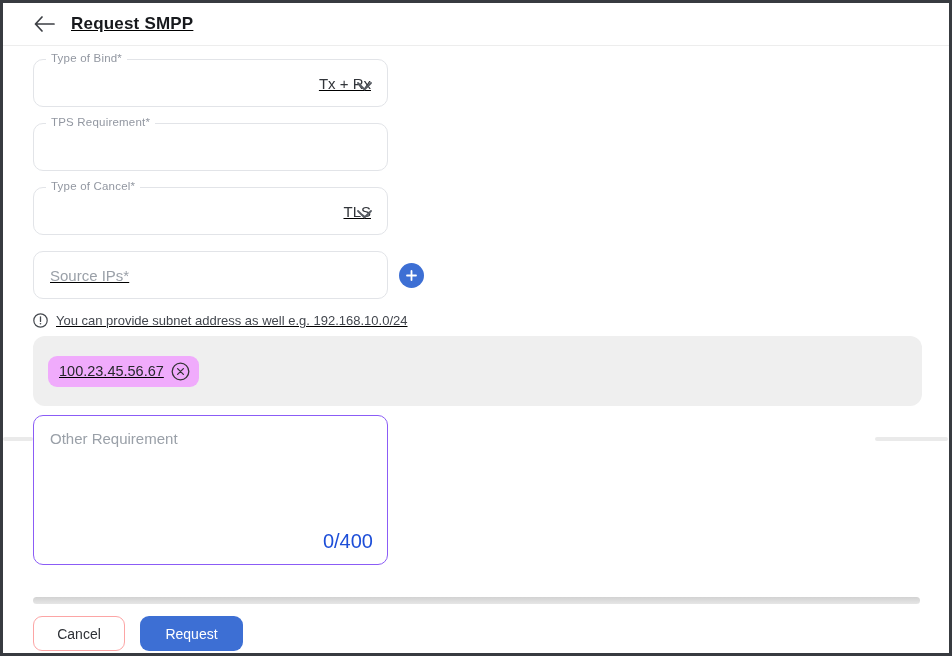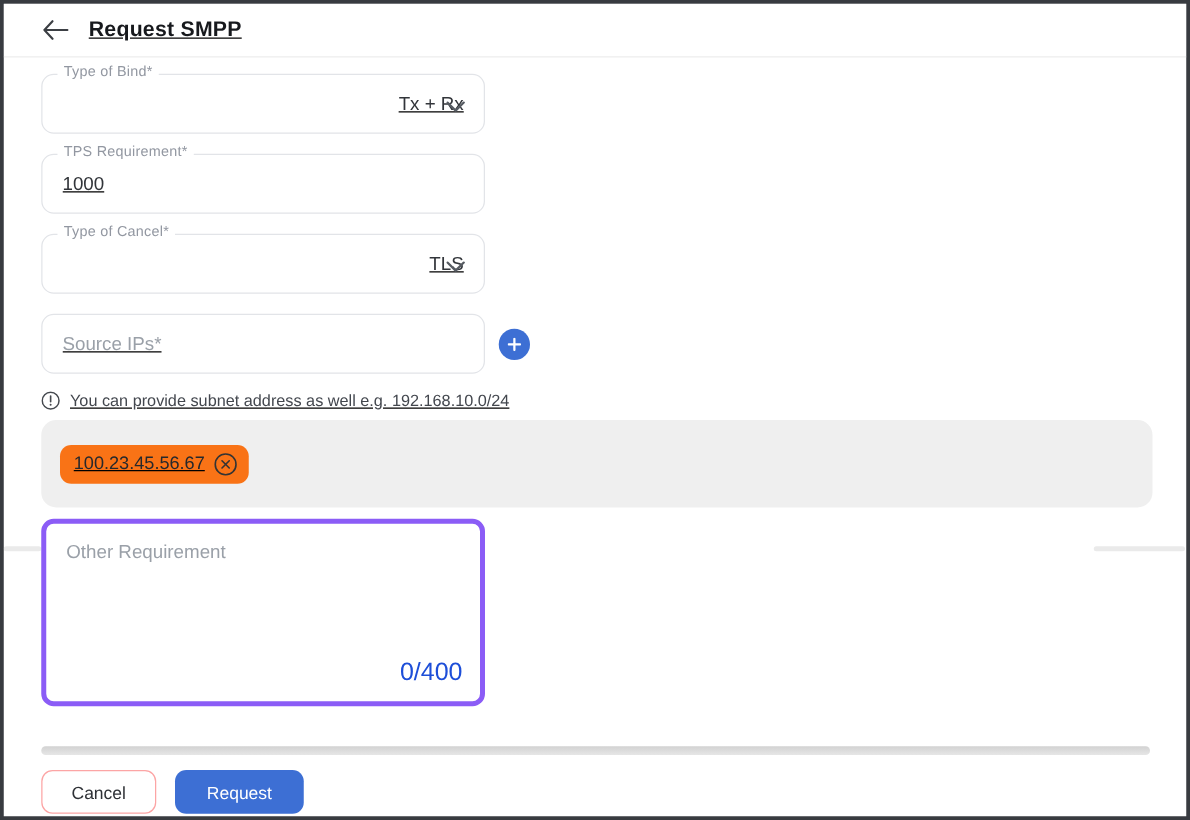--- a/index.html
+++ b/index.html
@@ -81,36 +81,36 @@
     margin-top: 8px;
     width: 889px; height: 70px;
     background: #efefef;
     border-radius: 12px;
     display: flex; align-items: center;
     padding: 0 15px;
   }
   .chip {
     display: inline-flex; align-items: center; gap: 7px;
     height: 31px;
-    background: #f97316;
+    background: #f0abfc;
     border-radius: 9px;
     padding: 0 9px 0 11px;
     font-size: 14.5px; color: #26282c;
   }
   .chip-remove {
     display: flex; align-items: center; justify-content: center;
     background: transparent; border: none; padding: 0;
     cursor: pointer;
   }
   
   .textarea-wrap {
     position: relative;
     margin-top: 9px;
     width: 355px; height: 150px;
-    border: 4px solid #8b5cf6;
+    border: 1px solid #8b5cf6;
     border-radius: 10px;
     background: #fff;
     z-index: 2;
   }
   .textarea-wrap textarea {
     width: 100%; height: 112px;
     border: none; outline: none; resize: none; background: transparent;
     font-family: inherit; font-size: 15px; color: #32353a;
     padding: 14px 16px 0 16px;
   }
@@ -176,21 +176,20 @@
       <span class="value">Tx + Rx</span>
       <span class="chevron">
         <svg width="15" height="9" viewBox="0 0 15 9" fill="none">
           <path d="M1 1 L7.5 7.5 L14 1" stroke="#565b62" stroke-width="1.8" stroke-linecap="round" stroke-linejoin="round" fill="none"></path>
         </svg>
       </span>
     </div>
 
     <div class="field">
       <span class="float-label">TPS Requirement*</span>
-      <input class="text-input" type="text" value="1000" style="">
     </div>
 
     <div class="field select-field">
       <span class="float-label">Type of Cancel*</span>
       <span class="value">TLS</span>
       <span class="chevron">
         <svg width="15" height="9" viewBox="0 0 15 9" fill="none">
           <path d="M1 1 L7.5 7.5 L14 1" stroke="#565b62" stroke-width="1.8" stroke-linecap="round" stroke-linejoin="round" fill="none"></path>
         </svg>
       </span>

